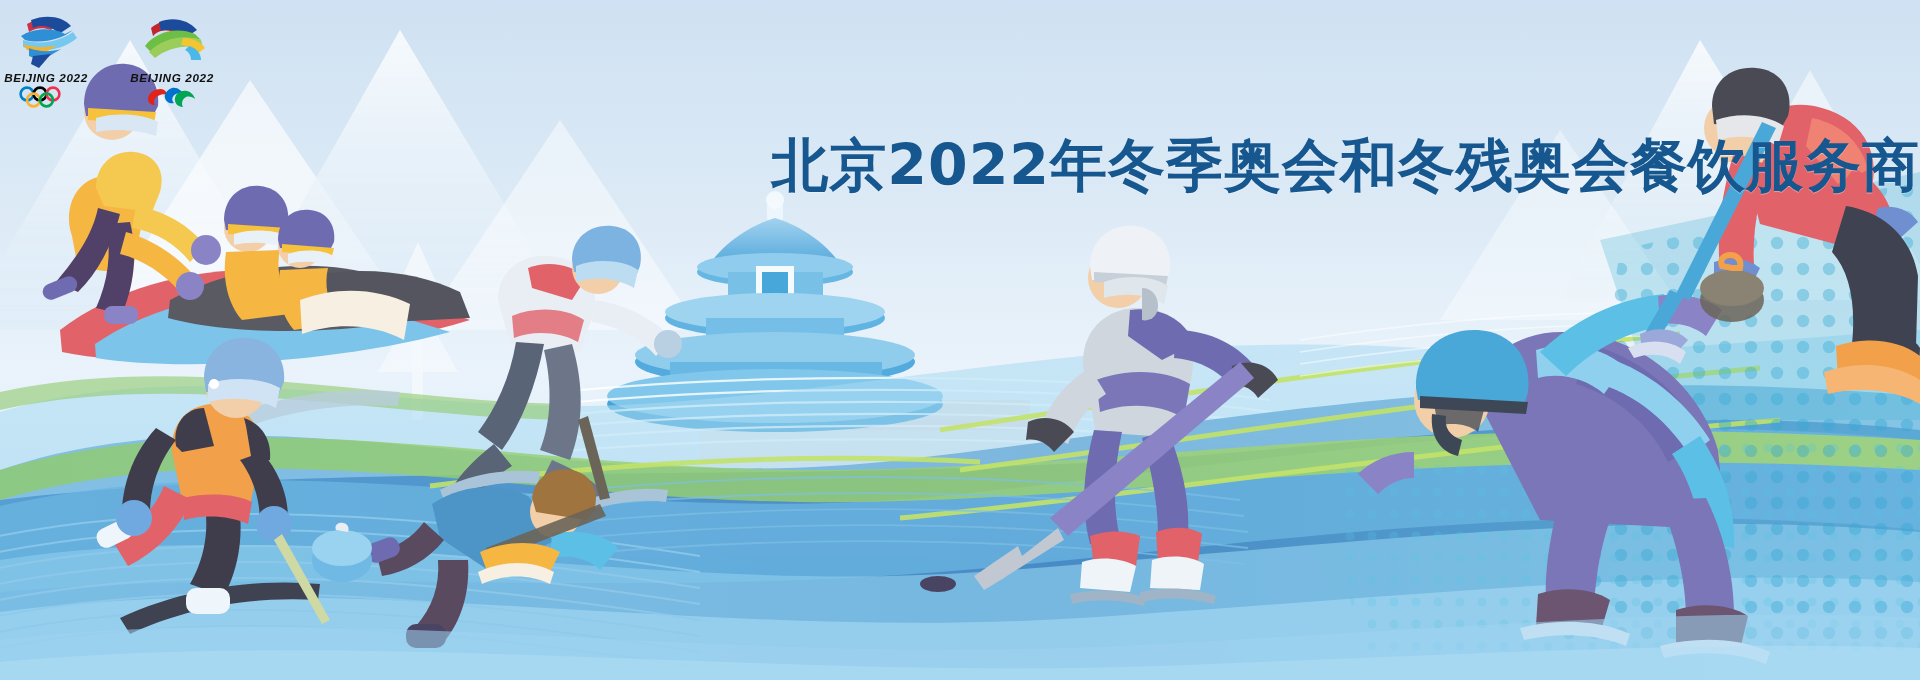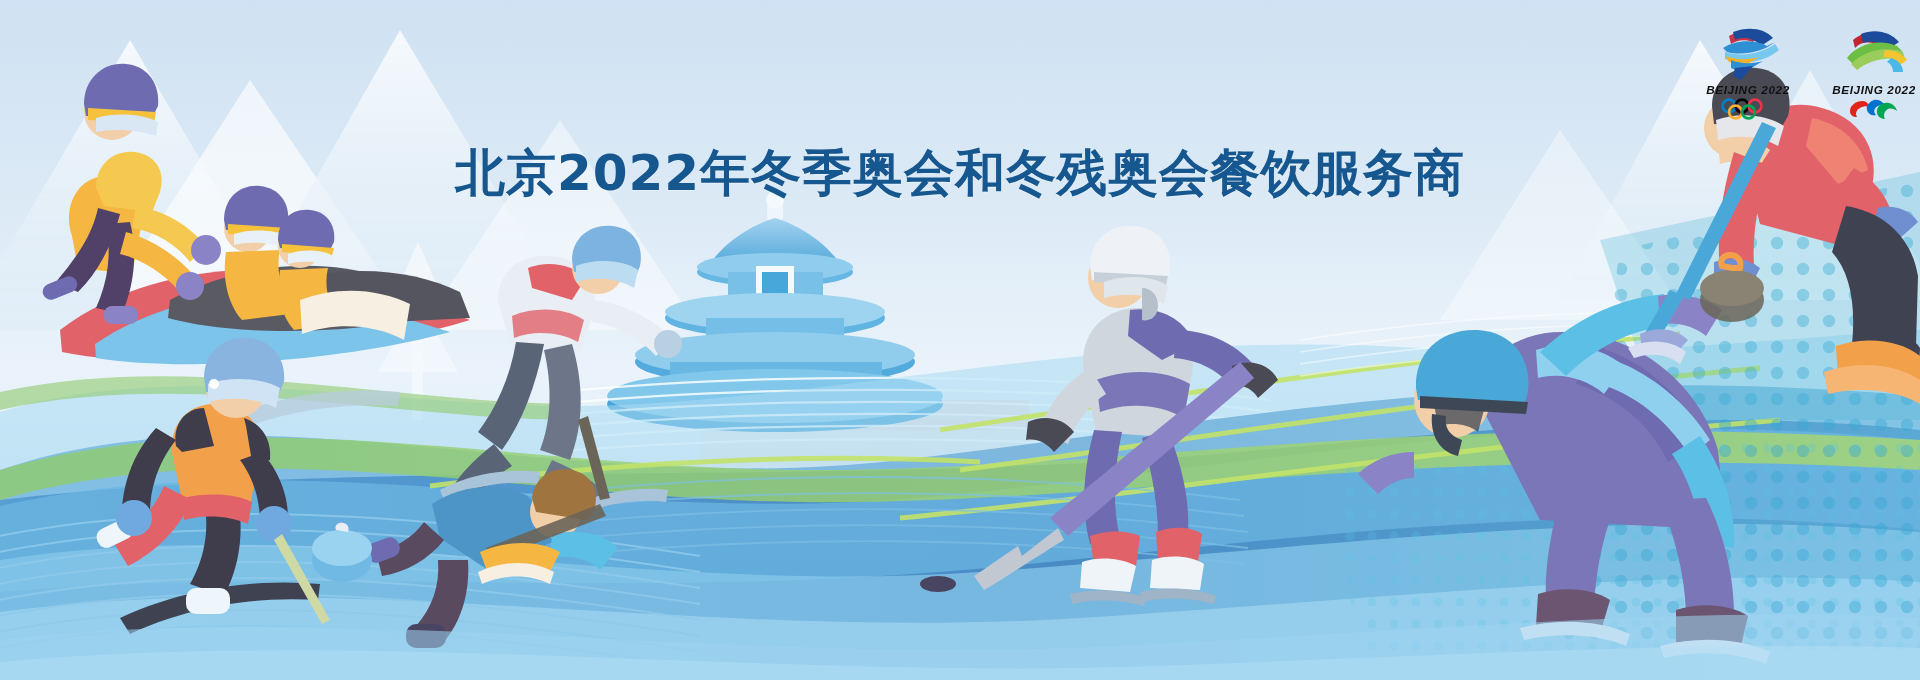--- a/index.html
+++ b/index.html
@@ -6,35 +6,36 @@
   body{font-family:"Liberation Sans",sans-serif;}
   #banner{
     position:relative;width:1920px;height:680px;overflow:hidden;
     background:linear-gradient(180deg,#cfe1f2 0%,#d7e7f5 22%,#e4eef8 45%,#eaf2fa 62%,#dcebf7 80%,#bcd9ef 100%);
   }
   .layer{position:absolute;left:0;top:0;width:1920px;height:680px;}
   .layer svg{display:block;width:1920px;height:680px;}
 
   
   #header{position:absolute;left:0;top:0;width:1920px;z-index:60;text-align:center;pointer-events:none;}
-  #logos{display:flex;justify-content:flex-end;align-items:flex-start;gap:34px;padding-top:26px;}
+  #logos{display:flex;justify-content:flex-start;align-items:flex-start;gap:34px;padding-top:14px;}
   .logo{width:92px;text-align:center;}
   .logo svg{display:block;margin:0 auto;}
   .logoword{
     font-family:"Liberation Sans",sans-serif;font-style:italic;font-weight:bold;
     font-size:11.5px;letter-spacing:.6px;color:#111;margin-top:2px;white-space:nowrap;
     transform:scaleX(1.02);
   }
   #title{
     margin-top:20px;
     font-family:"DejaVu Sans","Liberation Sans",sans-serif;
-    font-weight:bold;font-size:50px;letter-spacing:1px;
+    font-weight:bold;font-size:57px;letter-spacing:1px;
     color:#17578f;
     text-shadow:0 1px 0 rgba(255,255,255,.35);
     white-space:nowrap;
+    text-align:right;
   }
 </style>
 </head>
 <body>
 
 <div id="banner">
 
   <div class="layer">
     <svg viewBox="0 0 1920 680" xmlns="http://www.w3.org/2000/svg">
       <defs>

